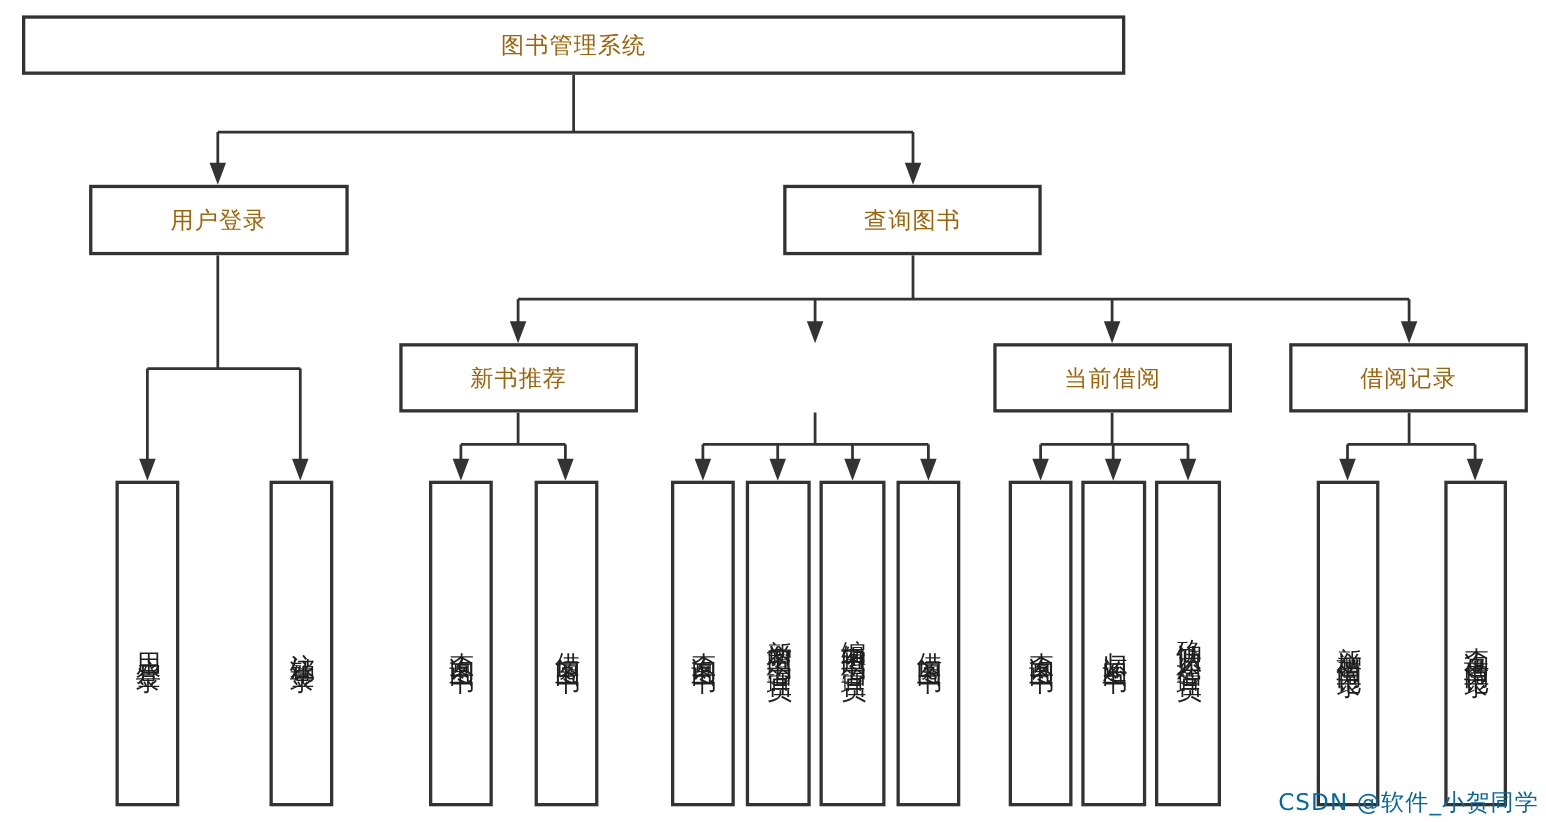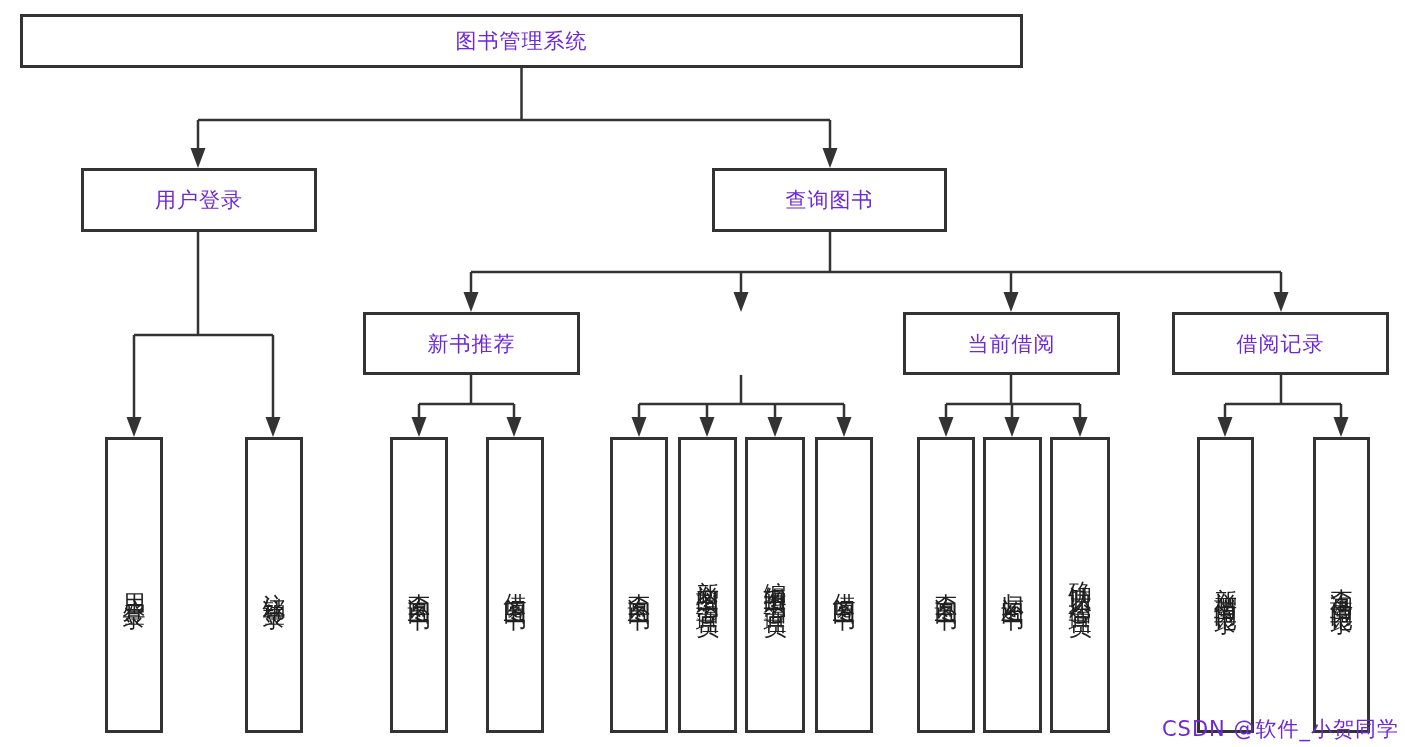--- a/index.html
+++ b/index.html
@@ -25,21 +25,21 @@
   .hbox {
     position: absolute;
     box-sizing: border-box;
     border: 3px solid #333333;
     background: #ffffff;
     display: flex;
     align-items: center;
     justify-content: center;
     font-size: 21px;
     letter-spacing: 1px;
-    color: #6d28d9;
+    color: #a16207;
     z-index: 2;
   }
   .vbox {
     position: absolute;
     box-sizing: border-box;
     border: 3px solid #333333;
     background: #ffffff;
     display: flex;
     align-items: center;
     justify-content: center;
@@ -52,21 +52,21 @@
     letter-spacing: 5px;
     line-height: 1;
     color: #1f1f1f;
     white-space: nowrap;
   }
   #watermark {
     position: absolute;
     right: 6px;
     bottom: 4px;
     font-size: 21px;
-    color: #6d28d9;
+    color: #0369a1;
     letter-spacing: 1px;
     z-index: 5;
     white-space: nowrap;
   }
 </style>
 </head>
 <body>
 
 <div id="stage">
 

